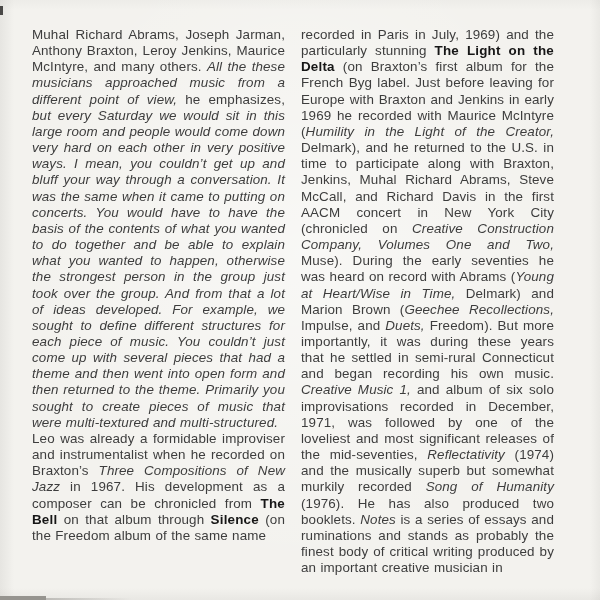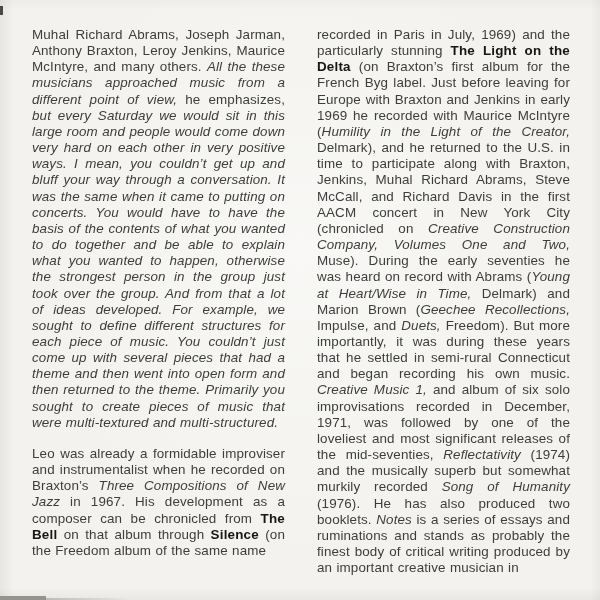--- a/index.html
+++ b/index.html
@@ -22,36 +22,35 @@
       linear-gradient(0deg, rgba(60,58,55,0.06), rgba(60,58,55,0) 12px),
       linear-gradient(180deg, rgba(60,58,55,0.03), rgba(60,58,55,0) 10px);
     font-family: "Liberation Sans", "DejaVu Sans", sans-serif;
   }
   .columns {
     position: absolute;
     left: 32px;
     top: 27px;
     width: 538px;
     display: flex;
-    gap: 32px;
+    gap: 16px;
   }
   .column {
     width: 253px;
     font-size: 13.4px;
     line-height: 16.15px;
     color: var(--fg, #3d3d3d);
     text-align: justify;
     letter-spacing: 0.12px;
     word-spacing: 0.5px;
   }
   .column p {
     margin: 0;
   }
   .column p + p {
-    margin-top: 15px;
   }
   .run-italic { font-style: italic; }
   .run-bold   { font-weight: bold; color: var(--boldfg, #161616); letter-spacing: 0.2px; }
   .artifact-top-left {
     position: absolute;
     left: 0; top: 6px;
     width: 3px; height: 9px;
     background: #4a4947;
   }
   .artifact-bottom-line {

